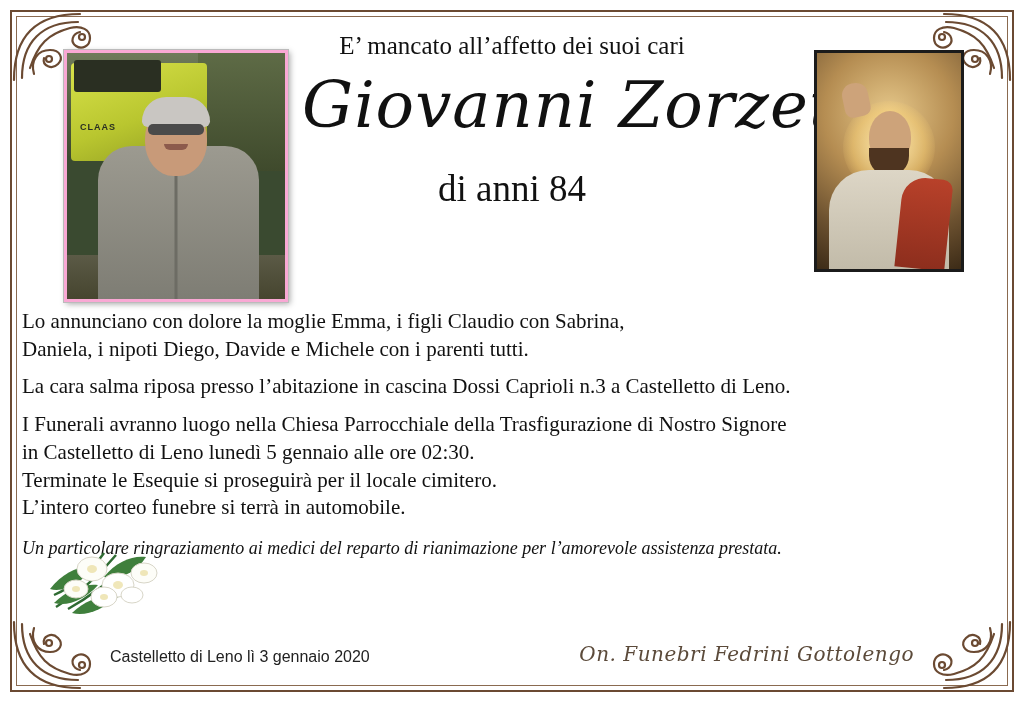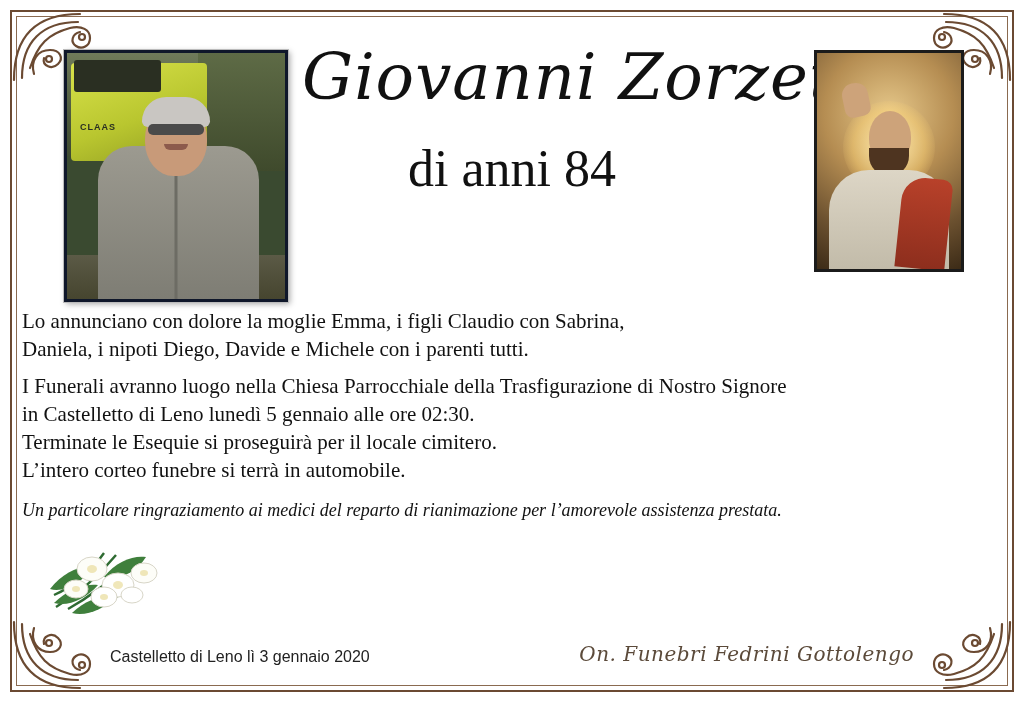--- a/index.html
+++ b/index.html
@@ -57,21 +57,21 @@
   .top-row {
     position: relative;
     height: 282px;
   }
   .photo {
     position: absolute;
     left: 42px;
     top: 28px;
     width: 218px;
     height: 246px;
-    border: 3px solid #0f172a;
+    border: 3px solid #f9a8d4;
     box-shadow: 0 0 0 1px #bbb, 2px 2px 6px rgba(0,0,0,.35);
     overflow: hidden;
     background: #3a4a30;
   }
   .photo .sky {
     position: absolute; left: 0; top: 0; width: 100%; height: 42%;
     background: linear-gradient(180deg, #6f7a5a 0%, #4d5a3c 60%, #3e4a30 100%);
   }
   .photo .machine {
     position: absolute; left: 2%; top: 4%; width: 62%; height: 40%;
@@ -145,21 +145,21 @@
   .name {
     font-family: "DejaVu Serif", serif;
     font-style: italic;
     font-size: 64px;
     line-height: 1.05;
     letter-spacing: 1px;
     white-space: nowrap;
     margin: 12px 0 4px 0;
   }
   .age {
-    font-size: 52px;
+    font-size: 37px;
     margin-top: 28px;
   }
 
   .holy {
     position: absolute;
     right: 38px;
     top: 28px;
     width: 150px;
     height: 222px;
     border: 3px solid #1b1b1b;
@@ -332,40 +332,42 @@
         <div class="ground"></div>
         <div class="person-body"></div>
         <div class="person-zip"></div>
         <div class="person-head"></div>
         <div class="person-hair"></div>
         <div class="person-glasses"></div>
         <div class="person-mouth"></div>
       </div>
 
       <div class="headline">
+        <div class="pre-line">E’ mancato all’affetto dei suoi cari</div>
         <div class="name">Giovanni Zorzetti</div>
         <div class="age">di anni 84</div>
       </div>
 
       <div class="holy">
         <div class="bg"></div>
         <div class="halo"></div>
         <div class="hand"></div>
         <div class="hair"></div>
         <div class="face"></div>
         <div class="beard"></div>
         <div class="robe"></div>
         <div class="sash"></div>
       </div>
 
     </div>
 
     <div class="body-text">
       <p class="para tight" style="white-space: pre-line;">Lo annunciano con dolore la moglie Emma, i figli Claudio con Sabrina,
 Daniela, i nipoti Diego, Davide e Michele con i parenti tutti.</p>
+      <p class="para tight" style="white-space: pre-line;">La cara salma riposa presso l’abitazione in cascina Dossi Caprioli n.3 a Castelletto di Leno.</p>
       <p class="para block" style="white-space: pre-line;">I Funerali avranno luogo nella Chiesa Parrocchiale della Trasfigurazione di Nostro Signore
 in Castelletto di Leno lunedì 5 gennaio alle ore 02:30.
 Terminate le Esequie si proseguirà per il locale cimitero.
 L’intero corteo funebre si terrà in automobile.</p>
       <p class="note">Un particolare ringraziamento ai medici del reparto di rianimazione per l’amorevole assistenza prestata.</p>
     </div>
 
     <div class="flowers">
       <svg width="150" height="115" viewBox="0 0 150 115">
         <g stroke="#2f6b32" stroke-width="2.4" fill="none">

